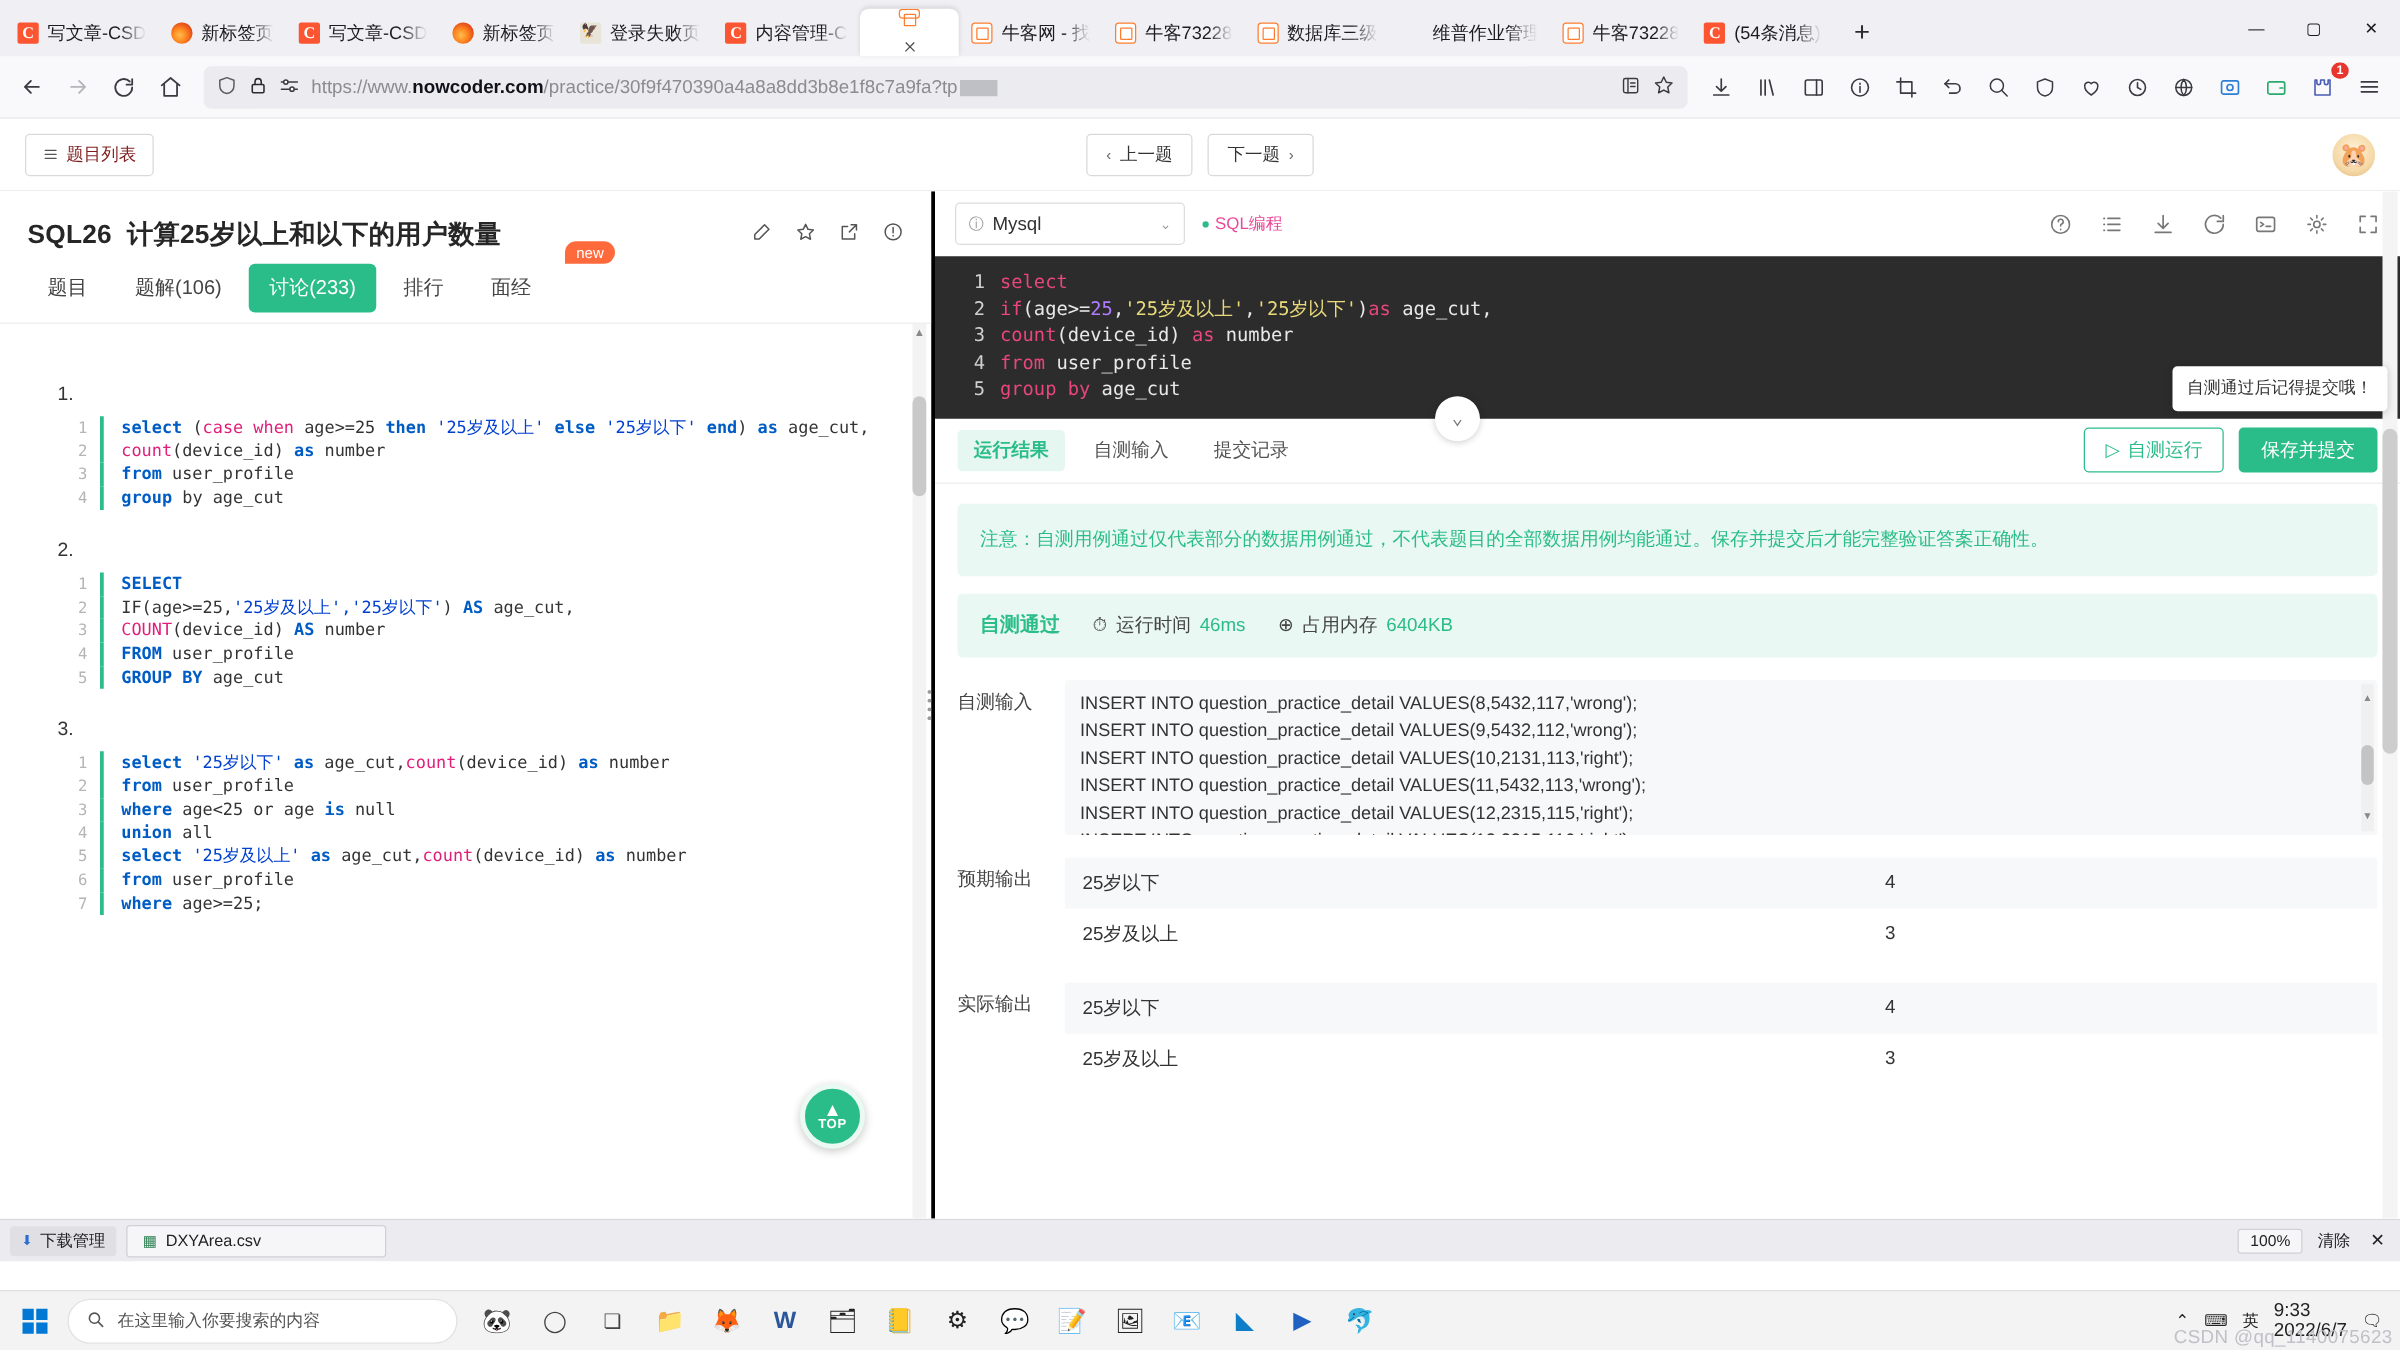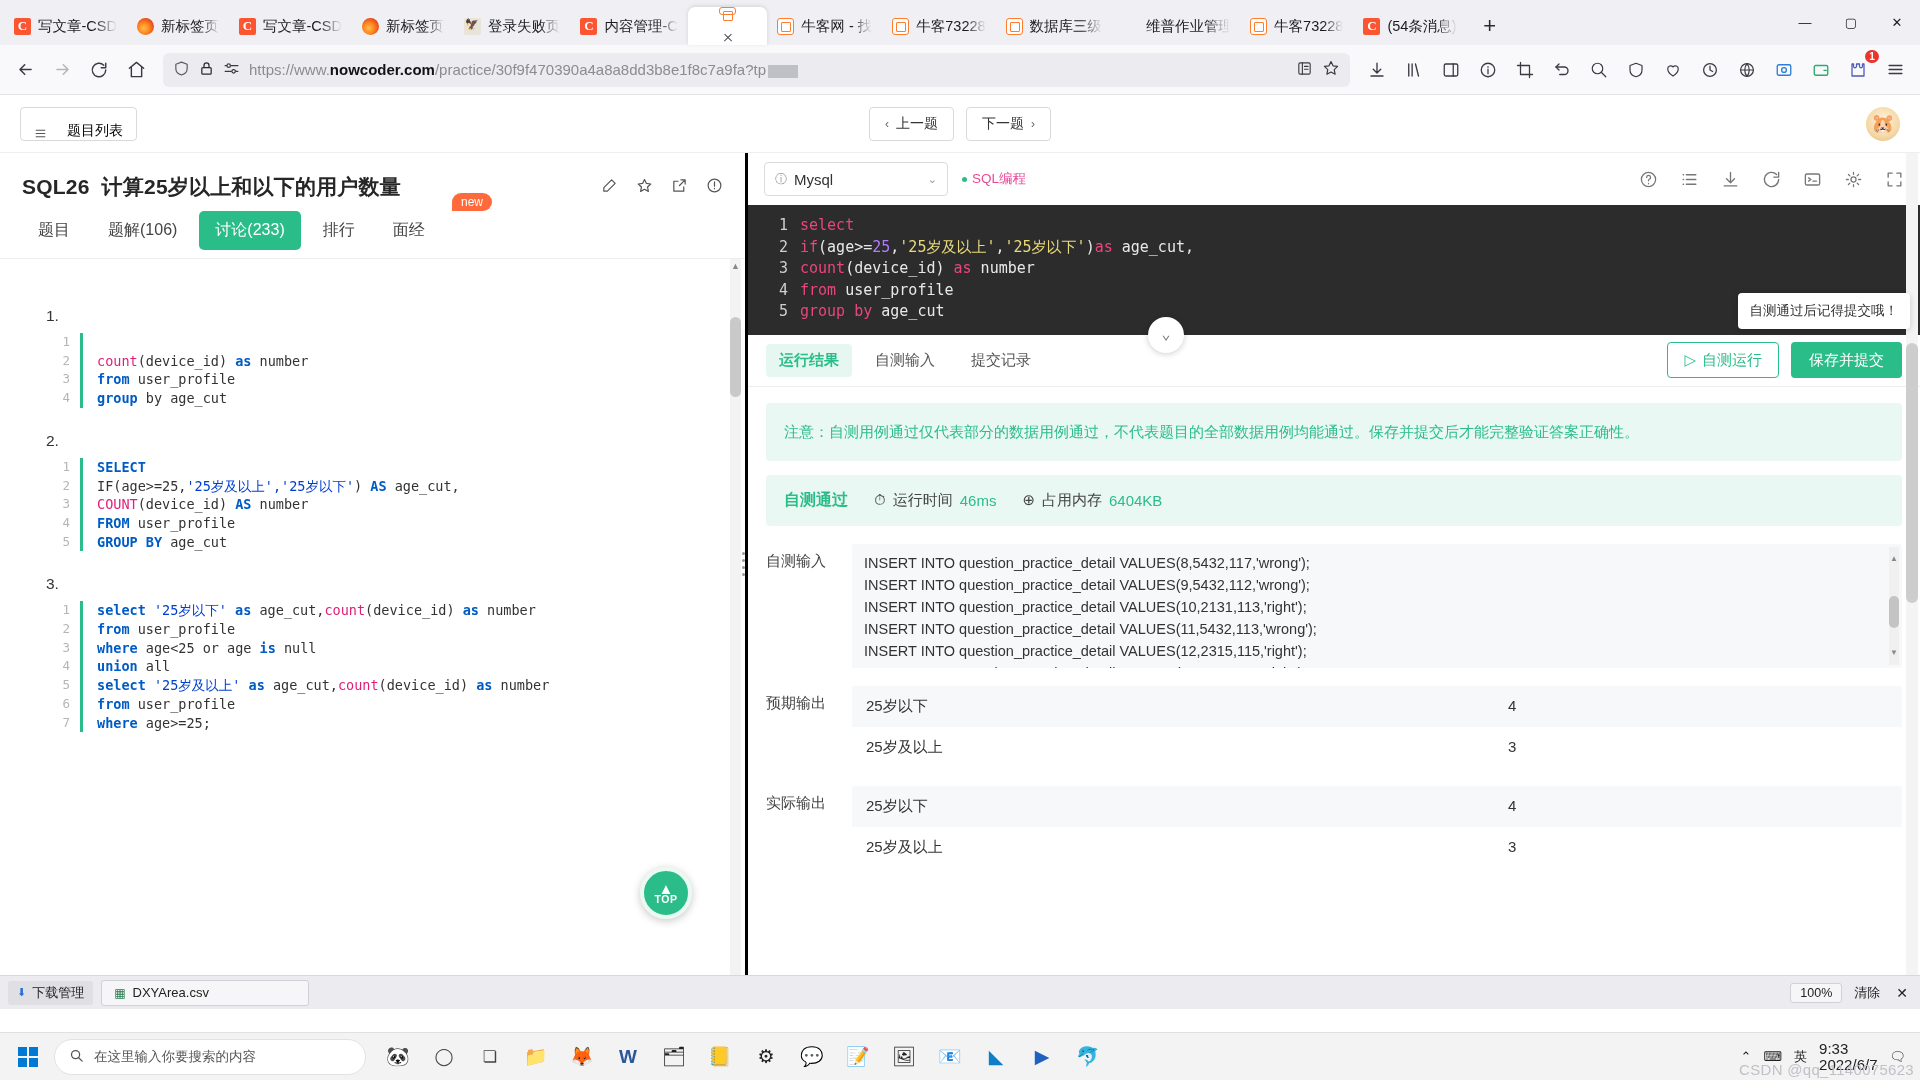--- a/index.html
+++ b/index.html
@@ -90,22 +90,22 @@
   }
 
   
   .page { flex: 1; display: flex; flex-direction: column; background: #fff; overflow: hidden; }
   .page-topbar {
     height: 58px; background: #fff; display: flex; align-items: center; padding: 0 20px;
     border-bottom: 1px solid #eee; flex: 0 0 58px; position: relative;
   }
   .btn-list {
     height: 34px; border: 1px solid #d9d9d9; border-radius: 4px; background: #fff;
-    display: flex; align-items: flex-end; gap: 20px; padding: 0 13px; font-size: 14px;
-    color: #000000; cursor: pointer;
+    display: flex; align-items: center; gap: 6px; padding: 0 13px; font-size: 14px;
+    color: #7f1d1d; cursor: pointer;
   }
   .navpair { position: absolute; left: 50%; transform: translateX(-50%); display: flex; gap: 12px; }
   .btn-nav {
     height: 34px; border: 1px solid #d9d9d9; border-radius: 4px; background: #fff;
     display: flex; align-items: center; gap: 7px; padding: 0 15px; font-size: 14px;
     color: #333; cursor: pointer;
   }
   .avatar-wrap { margin-left: auto; }
   .avatar {
     width: 34px; height: 34px; border-radius: 50%;
@@ -588,20 +588,21 @@
           <div class="new-badge">new</div>
         </div>
 
         <div class="disc-scroll">
           <div id="disc-items-host">
               <div class="ol-num">1.</div>
               <div class="codeblock">
                 <div class="cline">
                   <span class="cnum">1</span>
                   <span class="cbar"></span>
+                  <span class="ccode"><span class="k">select </span><span class="n">(</span><span class="kf">case when </span><span class="n">age&gt;=25 </span><span class="k">then </span><span class="s">'25岁及以上' </span><span class="k">else </span><span class="s">'25岁以下' </span><span class="k">end</span><span class="n">) </span><span class="k">as </span><span class="n">age_cut,</span></span>
                 </div>
                 <div class="cline">
                   <span class="cnum">2</span>
                   <span class="cbar"></span>
                   <span class="ccode"><span class="kf">count</span><span class="n">(device_id) </span><span class="k">as </span><span class="n">number</span></span>
                 </div>
                 <div class="cline">
                   <span class="cnum">3</span>
                   <span class="cbar"></span>
                   <span class="ccode"><span class="k">from </span><span class="n">user_profile</span></span>

